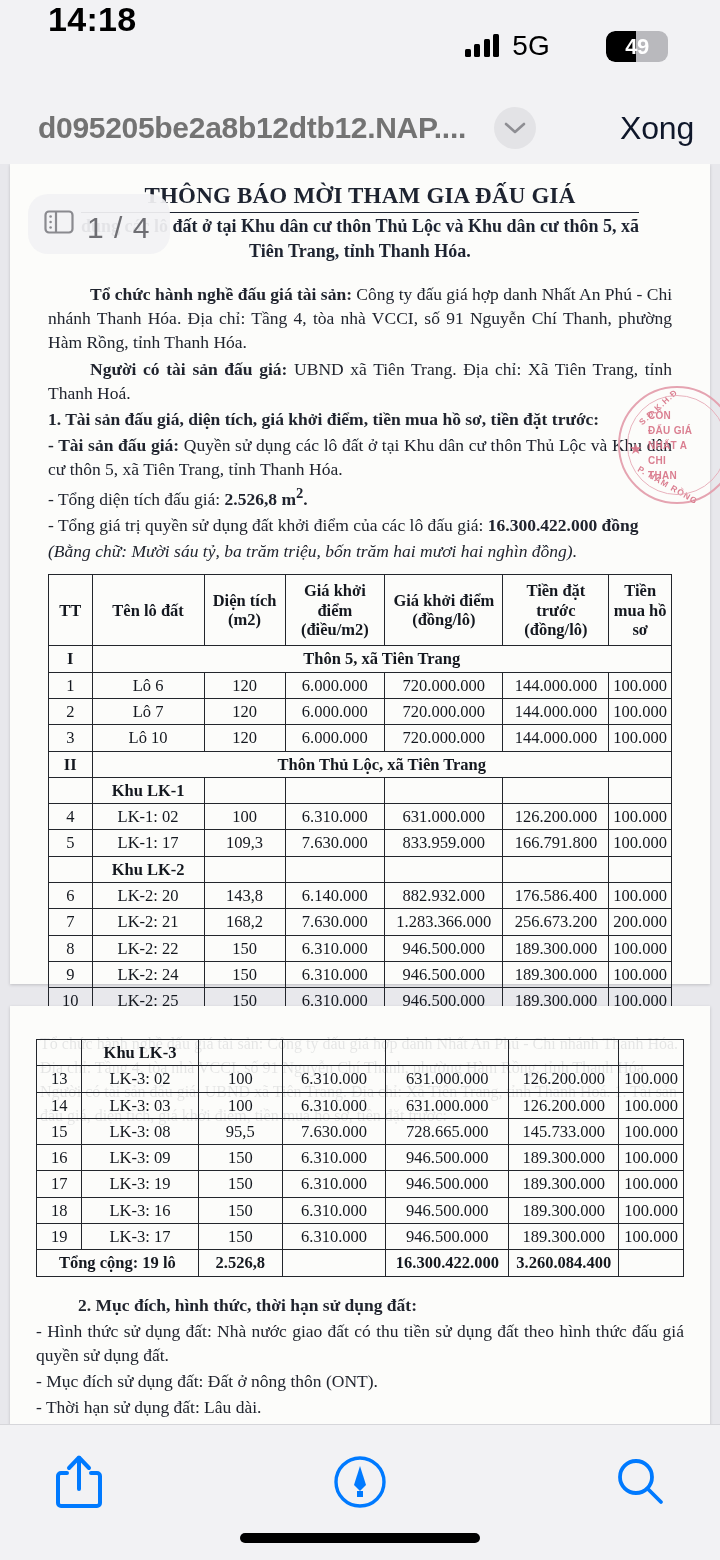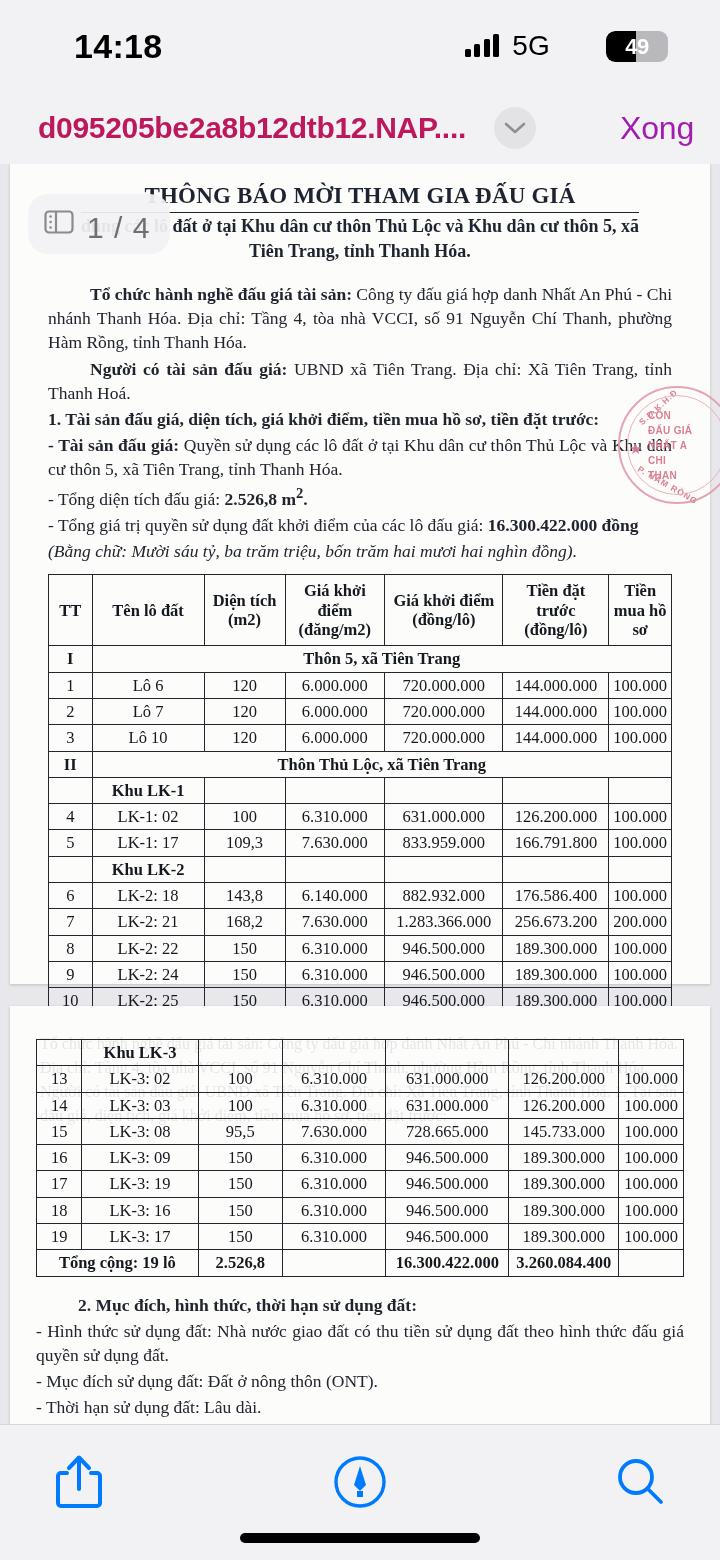--- a/index.html
+++ b/index.html
@@ -7,22 +7,22 @@
   body {
     font-family:"Liberation Sans", sans-serif;
     background:#f2f2f4;
     overflow:hidden;
     position:relative;
   }
 
   
   .statusbar{
     position:absolute; top:0; left:0; width:720px; height:92px;
-    display:flex; align-items:center; justify-content:space-between;
-    padding:0 52px 0 74px;
+    display:flex; justify-content:space-between;
+    padding:0 52px 0 48px;
   }
   .sb-time{
     font-size:34px; font-weight:600; color:#000;
     letter-spacing:0.3px;
   }
   .sb-right{ display:flex; align-items:center; gap:13px; }
   .bars{ display:flex; align-items:flex-end; gap:3.5px; height:22px; }
   .bars i{ display:block; width:6px; background:#000; border-radius:1.5px; }
   .bars i:nth-child(1){ height:8px; }
   .bars i:nth-child(2){ height:13px; }
@@ -44,32 +44,32 @@
     letter-spacing:-0.4px;
   }
 
   
   .navbar{
     position:absolute; top:92px; left:0; width:720px; height:72px;
     display:flex; align-items:center; padding:0 26px 0 38px; gap:10px;
     background:#f2f2f4;
   }
   .doc-title{
-    font-size:30px; font-weight:700; color:#be185d;
+    font-size:30px; font-weight:700; color:#737373;
     white-space:nowrap; overflow:hidden; text-overflow:clip;
     letter-spacing:-0.3px; flex:0 1 auto; max-width:480px;
   }
   .chev-btn{
     width:42px; height:42px; border-radius:21px; background:#e3e3e6;
     display:flex; align-items:center; justify-content:center;
     margin-left:18px; flex:0 0 auto;
   }
   .chev-btn svg{ display:block; }
   .done-btn{
-    margin-left:auto; font-size:32px; color:#a21caf; font-weight:500;
+    margin-left:auto; font-size:32px; color:#0f172a; font-weight:500;
     letter-spacing:-0.2px;
   }
 
   
   .docarea{
     position:absolute; top:164px; left:0; width:720px; height:1260px;
     background:#e8e8ec; overflow:hidden;
   }
   .page{
     background:#fcfcfa; margin:0 10px; position:relative;
@@ -278,21 +278,21 @@
           <tr>
             <th>TT</th>
             <th>Tên lô đất</th>
             <th>
               <span>Diện tích</span><br>
               <span>(m2)</span>
             </th>
             <th>
               <span>Giá khởi</span><br>
               <span>điểm</span><br>
-              <span>(đăng/m2)</span>
+              <span>(điều/m2)</span>
             </th>
             <th>
               <span>Giá khởi điểm</span><br>
               <span>(đồng/lô)</span>
             </th>
             <th>
               <span>Tiền đặt trước</span><br>
               <span>(đồng/lô)</span>
             </th>
             <th>
@@ -369,21 +369,21 @@
               <td></td>
               <td class="subgrp">Khu LK-2</td>
               <td></td>
               <td></td>
               <td></td>
               <td></td>
               <td></td>
             </tr>
             <tr>
               <td>6</td>
-              <td>LK-2: 18</td>
+              <td>LK-2: 20</td>
               <td>143,8</td>
               <td>6.140.000</td>
               <td>882.932.000</td>
               <td>176.586.400</td>
               <td>100.000</td>
             </tr>
             <tr>
               <td>7</td>
               <td>LK-2: 21</td>
               <td>168,2</td>

